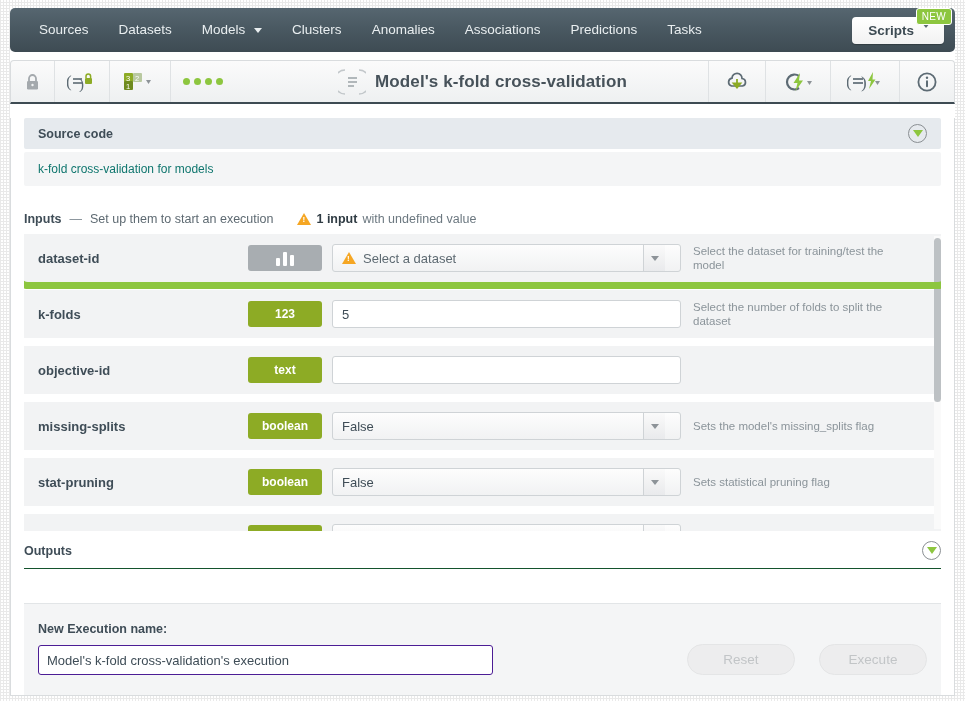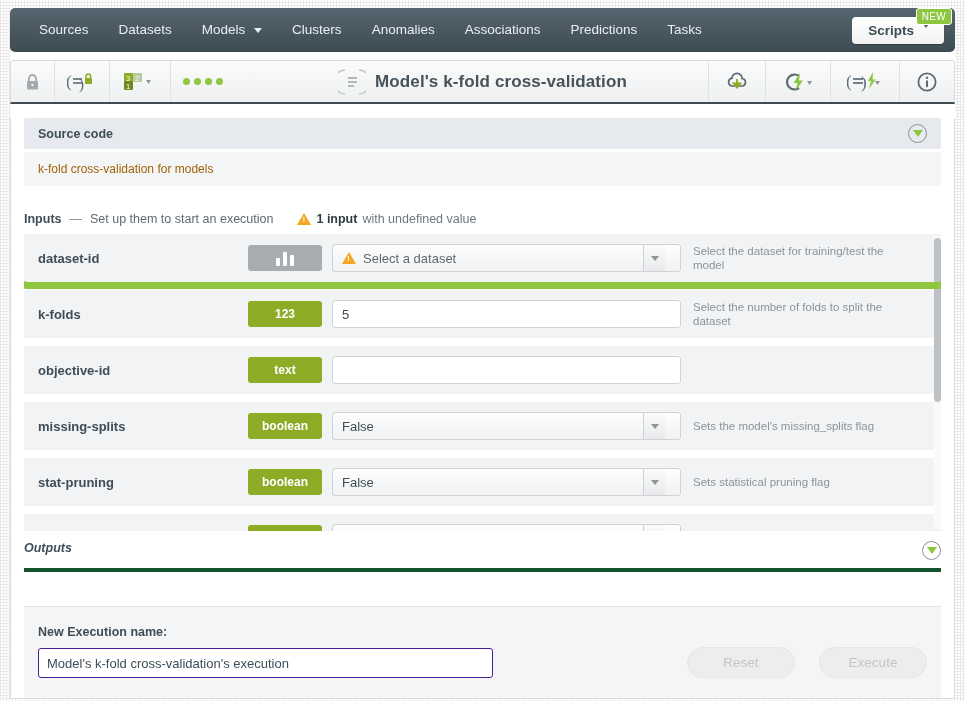--- a/index.html
+++ b/index.html
@@ -143,21 +143,21 @@
     display:block;
     border-left: 5px solid transparent;
     border-right: 5px solid transparent;
     border-top: 7px solid #8dc63f;
   }
 
   .source-body {
     background:#f4f5f6;
     margin: 3px 13px 0 13px;
     padding: 10px 14px;
-    font-size: 12px; color: #a16207;
+    font-size: 12px; color: #0f766e;
     border-radius: 2px;
   }
 
   .inputs-head {
     margin: 26px 13px 0 13px;
     display:flex; align-items:center;
     font-size: 12.5px;
     padding-bottom: 8px;
   }
   .inputs-head .ih-title { font-weight:bold; color:#3f4d57; }
@@ -275,24 +275,23 @@
   }
   .vthumb {
     position:absolute; right: 0px; top: 2px;
     width: 7px; height: 164px;
     background:#bdc1c4; border-radius: 4px;
     cursor: pointer;
   }
 
   .outputs-head {
     margin: 0 13px 0 13px;
-    display:flex; 
+    display:flex; align-items:center;
     padding: 10px 0 8px 0;
-    border-bottom: 4px solid #14532d;
-    font-style: italic;
+    border-bottom: 1px solid #14532d;
   }
   .outputs-head .label { font-size:12.5px; font-weight:bold; color:#3f4d57; }
   .outputs-head .expander { margin-left:auto; }
 
   
   .exec-box {
     margin: 34px 13px 0 13px;
     background: #f4f5f6;
     border-top: 1px solid #e2e5e7;
     padding: 16px 14px 20px 14px;

